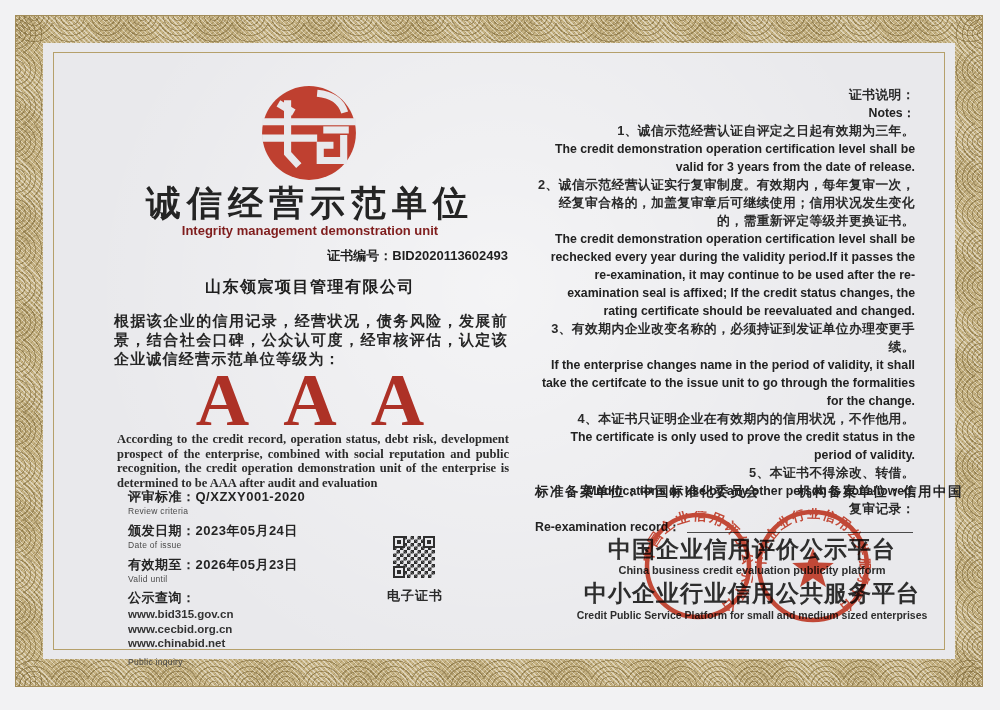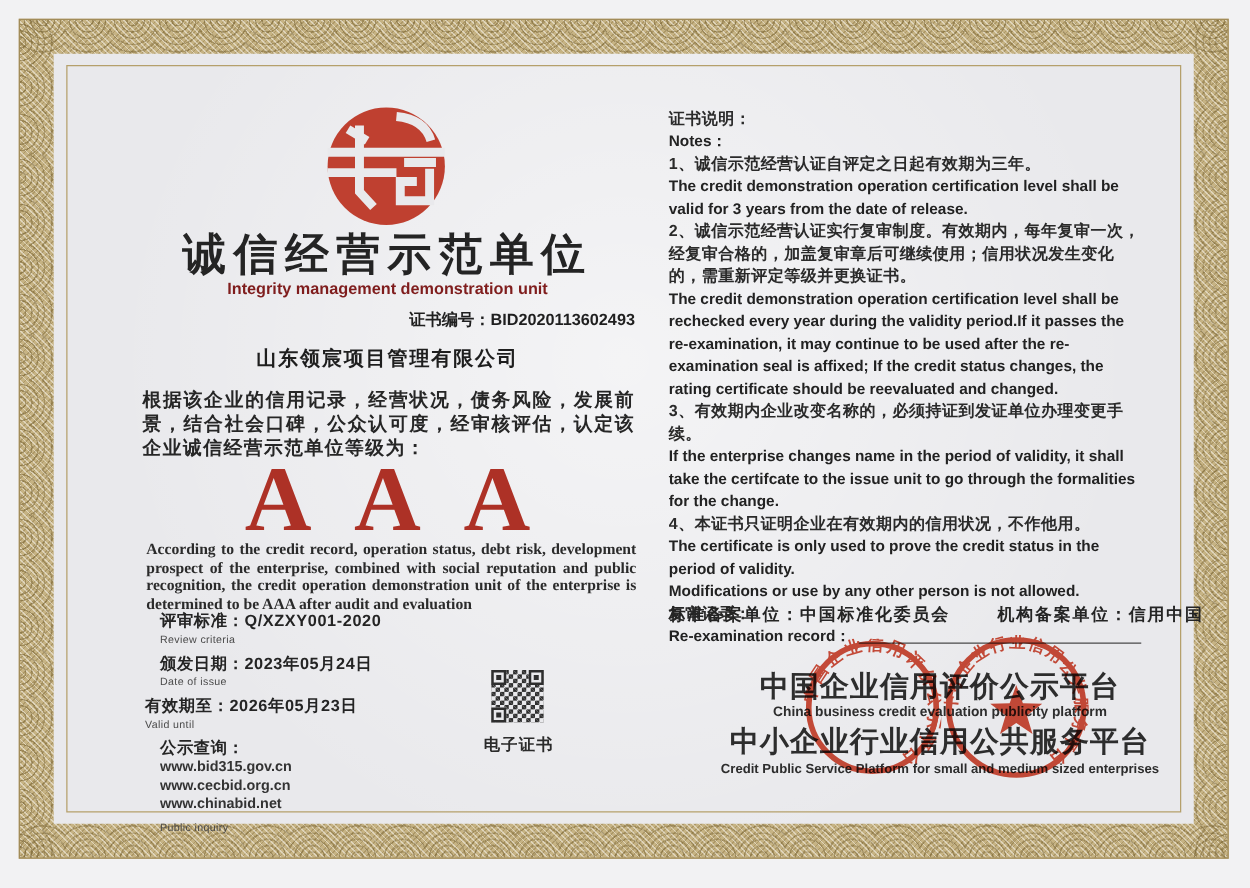--- a/index.html
+++ b/index.html
@@ -46,38 +46,38 @@
   .title-zh { left:110px; top:180px; width:400px; text-align:center; font-size:35px; font-weight:900; letter-spacing:6px; color:#242424; }
   .title-en { left:110px; top:223px; width:400px; text-align:center; font-size:13px; font-weight:700; color:#7f1d1d; }
   .cert-no { left:110px; top:247px; width:398px; text-align:right; font-size:13px; font-weight:700; color:#1f1f1f; }
   .company { left:110px; top:277px; width:400px; text-align:center; font-size:16px; font-weight:700; letter-spacing:1.5px; color:#1e1e1e; }
   .intro-zh { left:114px; top:311px; width:394px; font-size:15px; font-weight:700; line-height:19px; letter-spacing:1.2px; text-align:justify; color:#262626; }
   .grade { left:110px; top:358px; width:400px; text-align:center; font-size:74px; font-weight:700; letter-spacing:34px; text-indent:34px; color:#ad3126; }
   .intro-en { left:117px; top:432px; width:392px; font-size:12.5px; font-weight:700; line-height:14.6px; text-align:justify; color:#2b2b2b; }
   .kv { font-size:13px; font-weight:700; color:#242424; letter-spacing:.5px; }
   .review-blk { left:128px; top:488px; }
   .issue-blk { left:128px; top:522px; }
-  .valid-blk { left:116px; top:556px; }
+  .valid-blk { left:128px; top:556px; }
   .inquiry-blk { left:128px; top:589px; }
   .inquiry-row { display:flex; align-items:flex-start;flex-direction:column; }
   .url-list { list-style:none; font-size:11.5px; font-weight:700; color:#333; line-height:14.5px; }
   .inq-sub { margin-top:6px; }
 
   .qr { left:393px; top:536px; width:42px; height:42px; background-color:#e9e9ec;
     background-image:
       linear-gradient(45deg, #2e2e2e 25%, rgba(0,0,0,0) 25% 75%, #2e2e2e 75%),
       linear-gradient(45deg, #2e2e2e 25%, rgba(0,0,0,0) 25% 75%, #2e2e2e 75%);
     background-position:0 0, 3.5px 3.5px; background-size:7px 7px; }
   .qr i { position:absolute; width:12px; height:12px; border:2.5px solid #2e2e2e; background:#e9e9ec; }
   .qr i::after { content:''; position:absolute; inset:2px; background:#2e2e2e; }
   .qr .tl { top:0; left:0; } .qr .tr { top:0; right:0; } .qr .bl { bottom:0; left:0; }
   .eqr { left:376px; top:587px; width:78px; text-align:center; font-size:13px; font-weight:700; color:#2b2b2b; letter-spacing:1px; }
 
   
-  .notes { left:535px; top:86px; width:380px; }
+  .notes { left:535px; top:86px; width:380px;text-align:right; }
   .notes p { margin:0; }
   .nzh { font-size:12.8px; font-weight:700; line-height:18px; letter-spacing:.4px; color:#2a2a2a; }
   .nen { font-size:12.3px; font-weight:600; line-height:18px; color:#222; }
   .rec-row { display:flex; align-items:flex-end; }
   .rec-fill { flex:1; border-bottom:1.2px solid #4a4a4a; margin:0 2px 3px 6px; height:1px; }
 
   .filing { left:535px; top:483px; display:flex; gap:38px; font-size:13.5px; font-weight:700; letter-spacing:1.5px; color:#242424; }
 
   .platform { left:552px; top:534px; width:400px; text-align:center; color:#2d2d2d; }
   .p-zh1 { font-size:23px; font-weight:800; letter-spacing:1px; }
@@ -169,20 +169,21 @@
     <p class="nen">Notes：</p>
 
     <p class="nzh">1、诚信示范经营认证自评定之日起有效期为三年。</p>
     <p class="nen">The credit demonstration operation certification level shall be valid for 3 years from the date of release.</p>
     <p class="nzh">2、诚信示范经营认证实行复审制度。有效期内，每年复审一次，经复审合格的，加盖复审章后可继续使用；信用状况发生变化的，需重新评定等级并更换证书。</p>
     <p class="nen">The credit demonstration operation certification level shall be rechecked every year during the validity period.If it passes the re-examination, it may continue to be used after the re-examination seal is affixed; If the credit status changes, the rating certificate should be reevaluated and changed.</p>
     <p class="nzh">3、有效期内企业改变名称的，必须持证到发证单位办理变更手续。</p>
     <p class="nen">If the enterprise changes name in the period of validity, it shall take the certifcate to the issue unit to go through the formalities for the change.</p>
     <p class="nzh">4、本证书只证明企业在有效期内的信用状况，不作他用。</p>
     <p class="nen">The certificate is only used to prove the credit status in the period of validity.</p>
+    <p class="nzh">5、本证书不得涂改、转借。</p>
     <p class="nen">Modifications or use by any other person is not allowed.</p>
 
     <p class="nzh">复审记录：</p>
     <div class="nen rec-row">
       <span>Re-examination record：</span>
       <span class="rec-fill"></span>
     </div>
   </div>
 
   <div class="abs filing">

